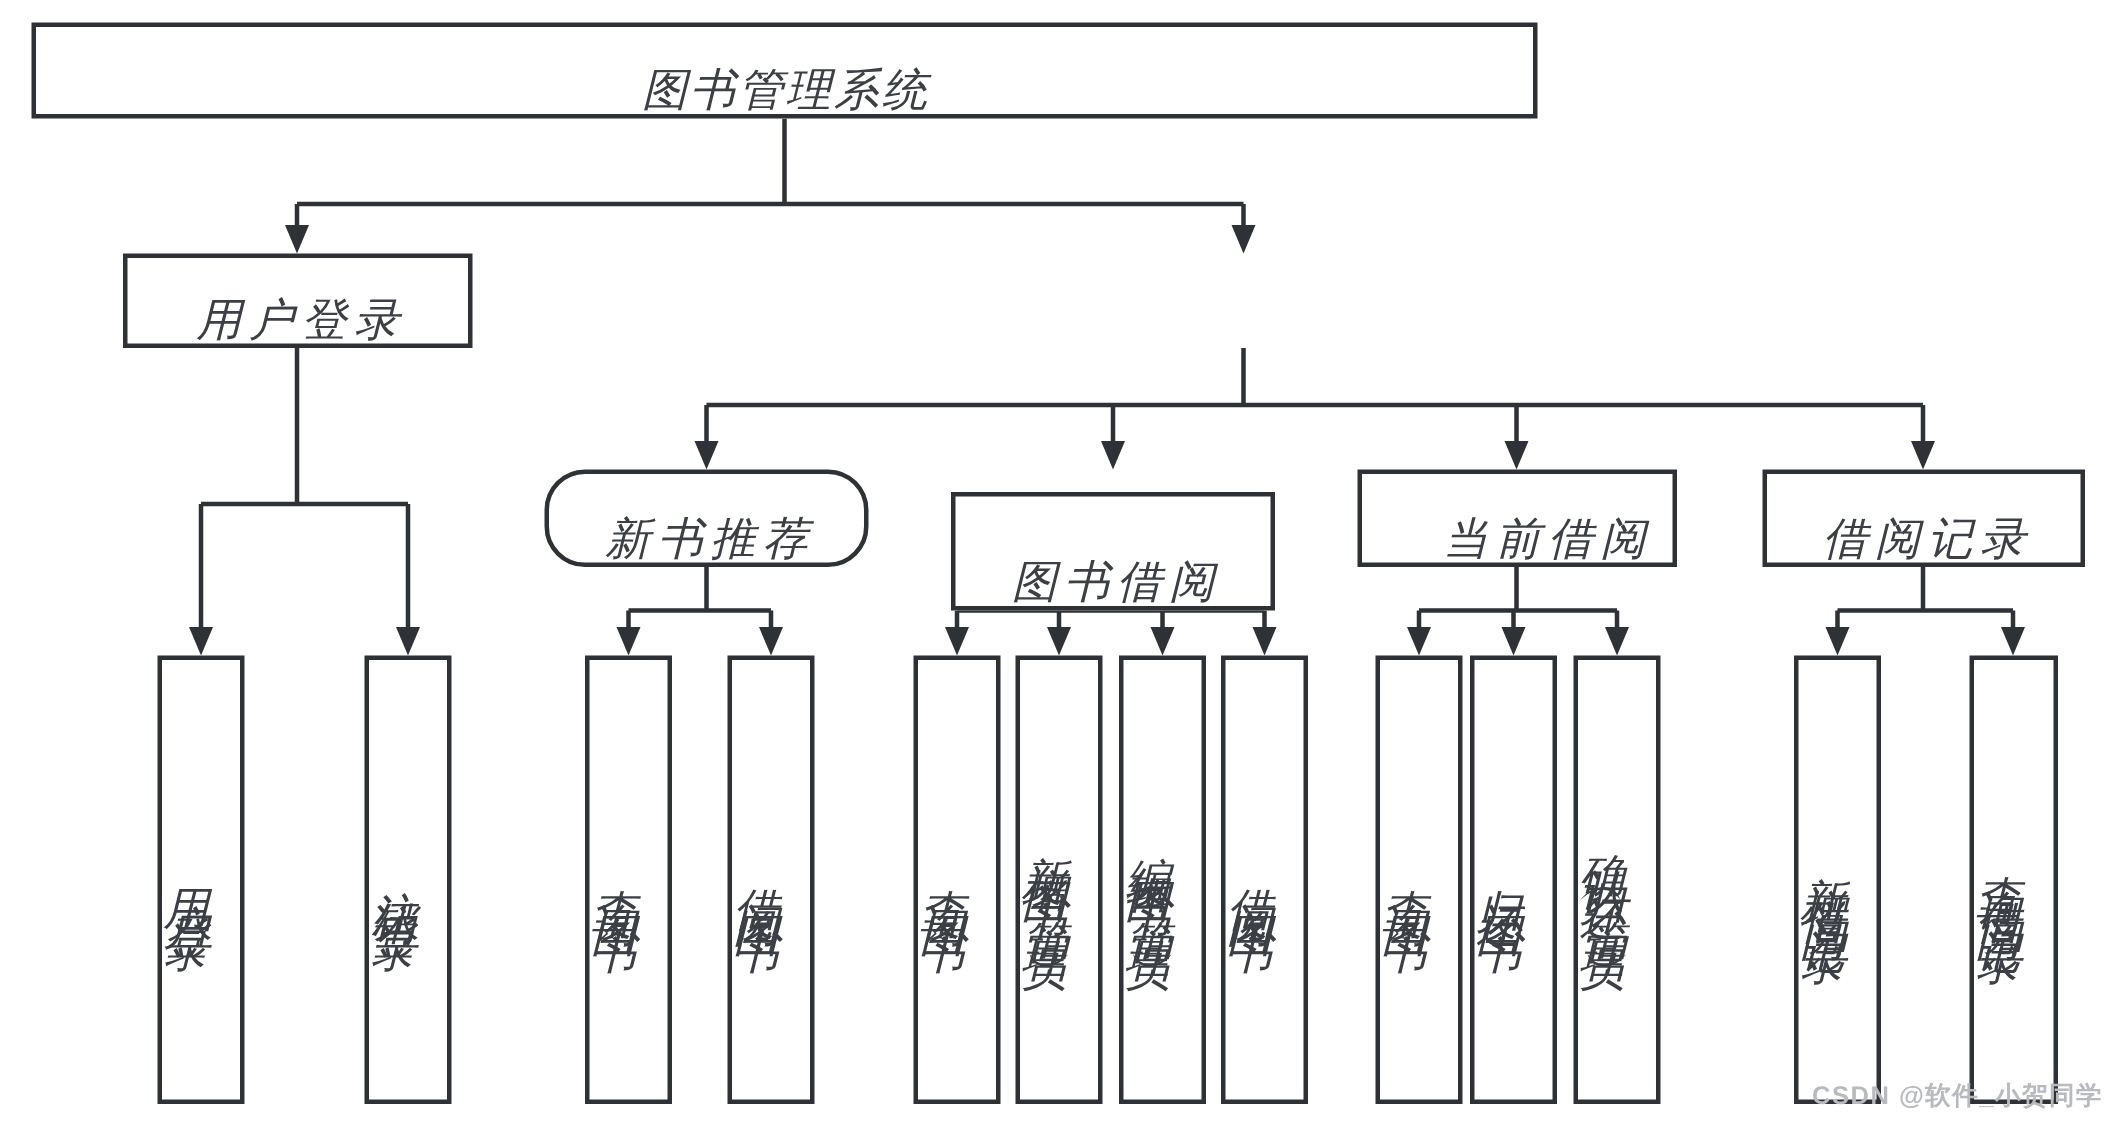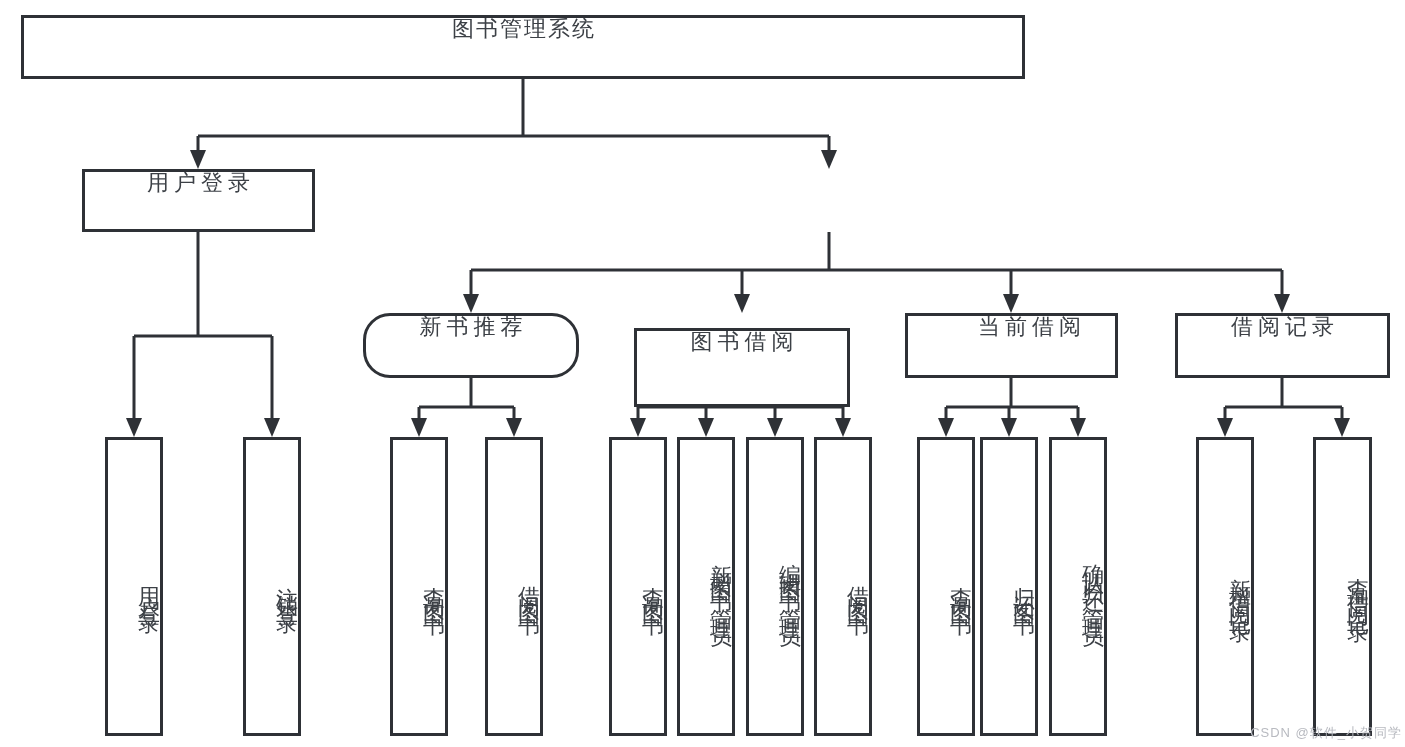--- a/index.html
+++ b/index.html
@@ -15,33 +15,34 @@
     background:var(--bg);
     font-family:"Liberation Sans", sans-serif;
     overflow:hidden;
   }
   .wires{position:absolute;left:0;top:0;width:1405px;height:747px;}
   .wires path{stroke:var(--line);stroke-width:3;fill:none;}
   .wires polygon{fill:var(--line);stroke:none;}
   .node{
     position:absolute;box-sizing:border-box;
     border:3px solid var(--line);background:var(--bg);
-    display:flex;align-items:flex-start;justify-content:center;
-    color:var(--text);font-size:22px;line-height:1;
+    display:flex;align-items:flex-end;justify-content:center;
+    color:var(--text);font-size:30px;line-height:1;font-style:italic;
   }
   .hbox{letter-spacing:5px;text-indent:5px;}
   .root{letter-spacing:2px;text-indent:2px;}
   .vbox{
     writing-mode:vertical-rl;text-orientation:mixed;
     letter-spacing:9px;
   }
   .watermark{
     position:absolute;right:3px;bottom:5px;
-    font-size:13px;letter-spacing:1px;color:var(--wm);
+    font-size:17px;letter-spacing:1px;color:var(--wm);
     white-space:nowrap;
+    font-weight:bold;
   }
 </style>
 </head>
 <body>
 
 <div class="canvas">
 
   <svg class="wires" viewBox="0 0 1405 747" xmlns="http://www.w3.org/2000/svg">
 
     <path d="M523,79 V136 M198,136 H829 M198,136 V151 M829,136 V151"></path>

